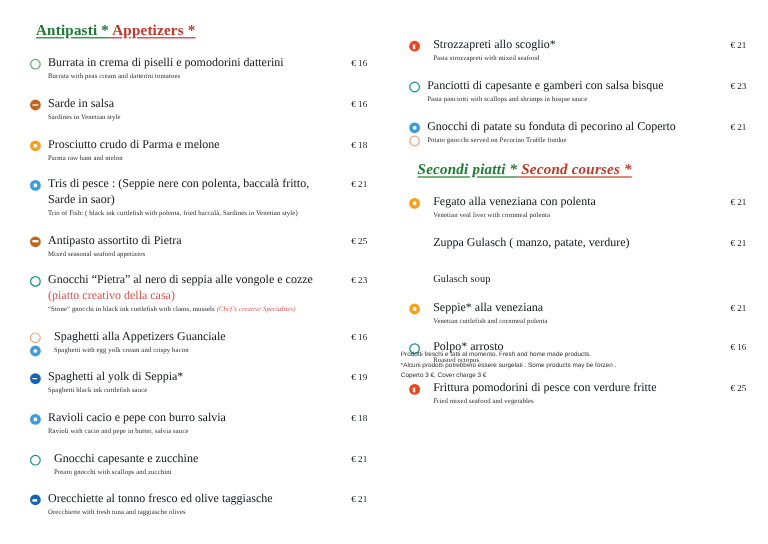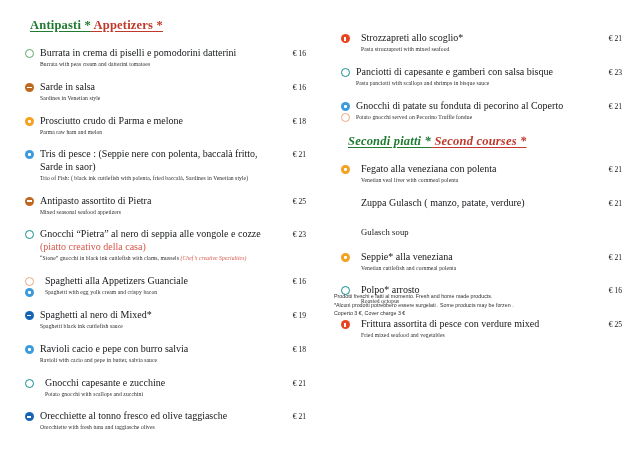--- a/index.html
+++ b/index.html
@@ -265,21 +265,21 @@
             </div>
             <div class="item-sub">Spaghetti  with egg yolk cream and crispy bacon</div>
           </div>
         </div>
         <div class="item">
           <div class="item-icons">
             <span class="badge fill-darkblue"></span>
           </div>
           <div class="item-body">
             <div class="item-row">
-              <div class="item-title">Spaghetti al nero di Mixed*</div>
+              <div class="item-title">Spaghetti al yolk di Seppia*</div>
               <div class="item-price">€ 19</div>
             </div>
             <div class="item-sub">Spaghetti black ink cuttlefish sauce</div>
           </div>
         </div>
         <div class="item">
           <div class="item-icons">
             <span class="badge fill-blue"></span>
           </div>
           <div class="item-body">
@@ -404,21 +404,21 @@
             </div>
             <div class="item-sub">Roasted  octopus</div>
           </div>
         </div>
         <div class="item indent">
           <div class="item-icons">
             <span class="badge fill-red"></span>
           </div>
           <div class="item-body">
             <div class="item-row">
-              <div class="item-title">Frittura assortita di pesce con verdure mixed</div>
+              <div class="item-title">Frittura pomodorini di pesce con verdure fritte</div>
               <div class="item-price">€ 25</div>
             </div>
             <div class="item-sub"> Fried mixed seafood and vegetables</div>
           </div>
         </div>
       </div>
       <div class="footer-note">
       <div>Prodotti freschi e fatti al momento.  Fresh and home made products.</div>
       <div>*Alcuni prodotti potrebbero essere surgelati . Some products may be forzen .</div>
       <div>Coperto 3 €, Cover charge 3 €</div>

